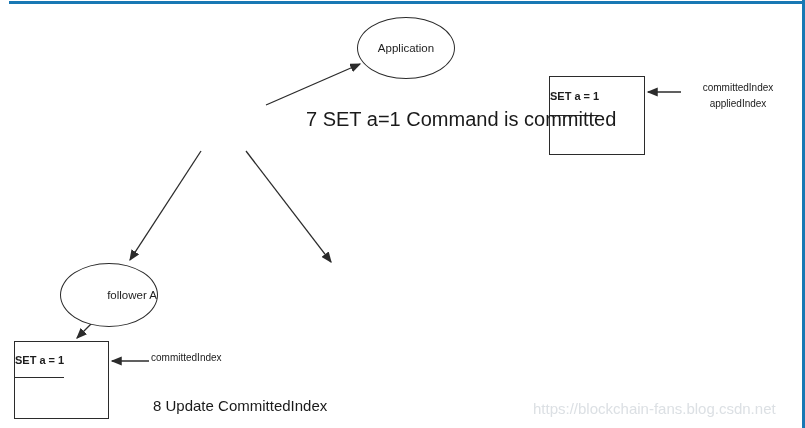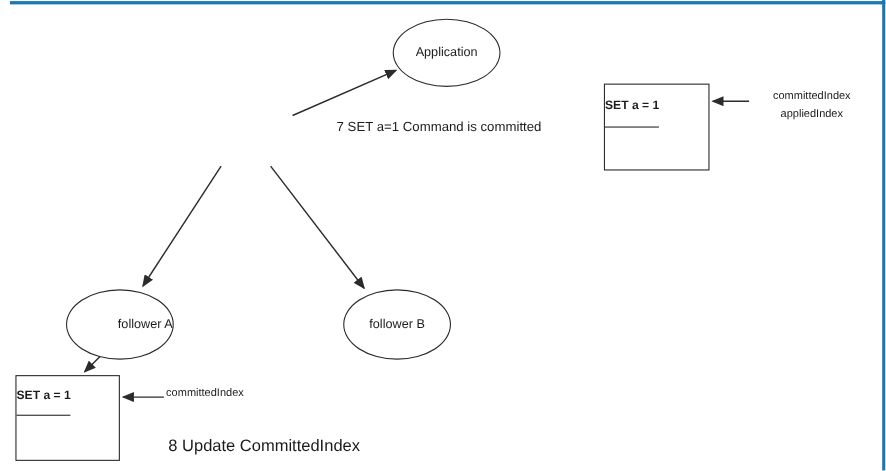--- a/index.html
+++ b/index.html
@@ -37,21 +37,21 @@
   .log-entry{
     flex:0 0 auto;
     border-bottom:1.4px solid #2b2b2b;
     display:flex;align-items:center;justify-content:center;
     font-size:11px;font-weight:bold;color:#1d1d1d;
   }
   .logbox-leader .log-entry{height:38px;}
   .logbox-follower .log-entry{height:35px;}
   .log-empty{flex:1 1 auto;}
   .annotation{position:absolute;white-space:nowrap;color:#1a1a1a;}
-  .step7{left:306px;top:108px;font-size:12px;}
+  .step7{left:306px;top:108px;font-size:20px;}
   .step8{left:117px;top:397px;font-size:15px;margin-left:36px;}
   .ptr-label{position:absolute;white-space:nowrap;font-size:10px;color:#1a1a1a;}
   .ptr-follower{left:151px;top:352px;}
   .ptr-leader{left:678px;top:80px;width:120px;text-align:center;line-height:15.5px;}
   .watermark{
     position:absolute;left:533px;top:400px;
     font-size:15px;color:#dce0e4;white-space:nowrap;
   }
 </style>
 </head>
@@ -78,23 +78,20 @@
 
   <div class="node node-application">
     <span>Application</span>
   </div>
 
 
   <div class="node node-follower-a">
     <span>follower A</span>
   </div>
 
-  <div class="node node-follower-b">
-    <span>follower B</span>
-  </div>
 
   <div class="logbox logbox-leader">
     <div class="log-entry">SET a = 1</div>
     <div class="log-empty"></div>
   </div>
 
   <div class="ptr-label ptr-leader">
     <span>committedIndex</span><br>
     <span>appliedIndex</span>
   </div>
@@ -103,14 +100,15 @@
 
   <div class="logbox logbox-follower">
     <div class="log-entry">SET a = 1</div>
     <div class="log-empty"></div>
   </div>
 
   <div class="ptr-label ptr-follower">committedIndex</div>
 
   <div class="annotation step8">8 Update CommittedIndex</div>
 
+  <div class="watermark">https://blockchain-fans.blog.csdn.net</div>
 
 </div>
 
 </body></html>

